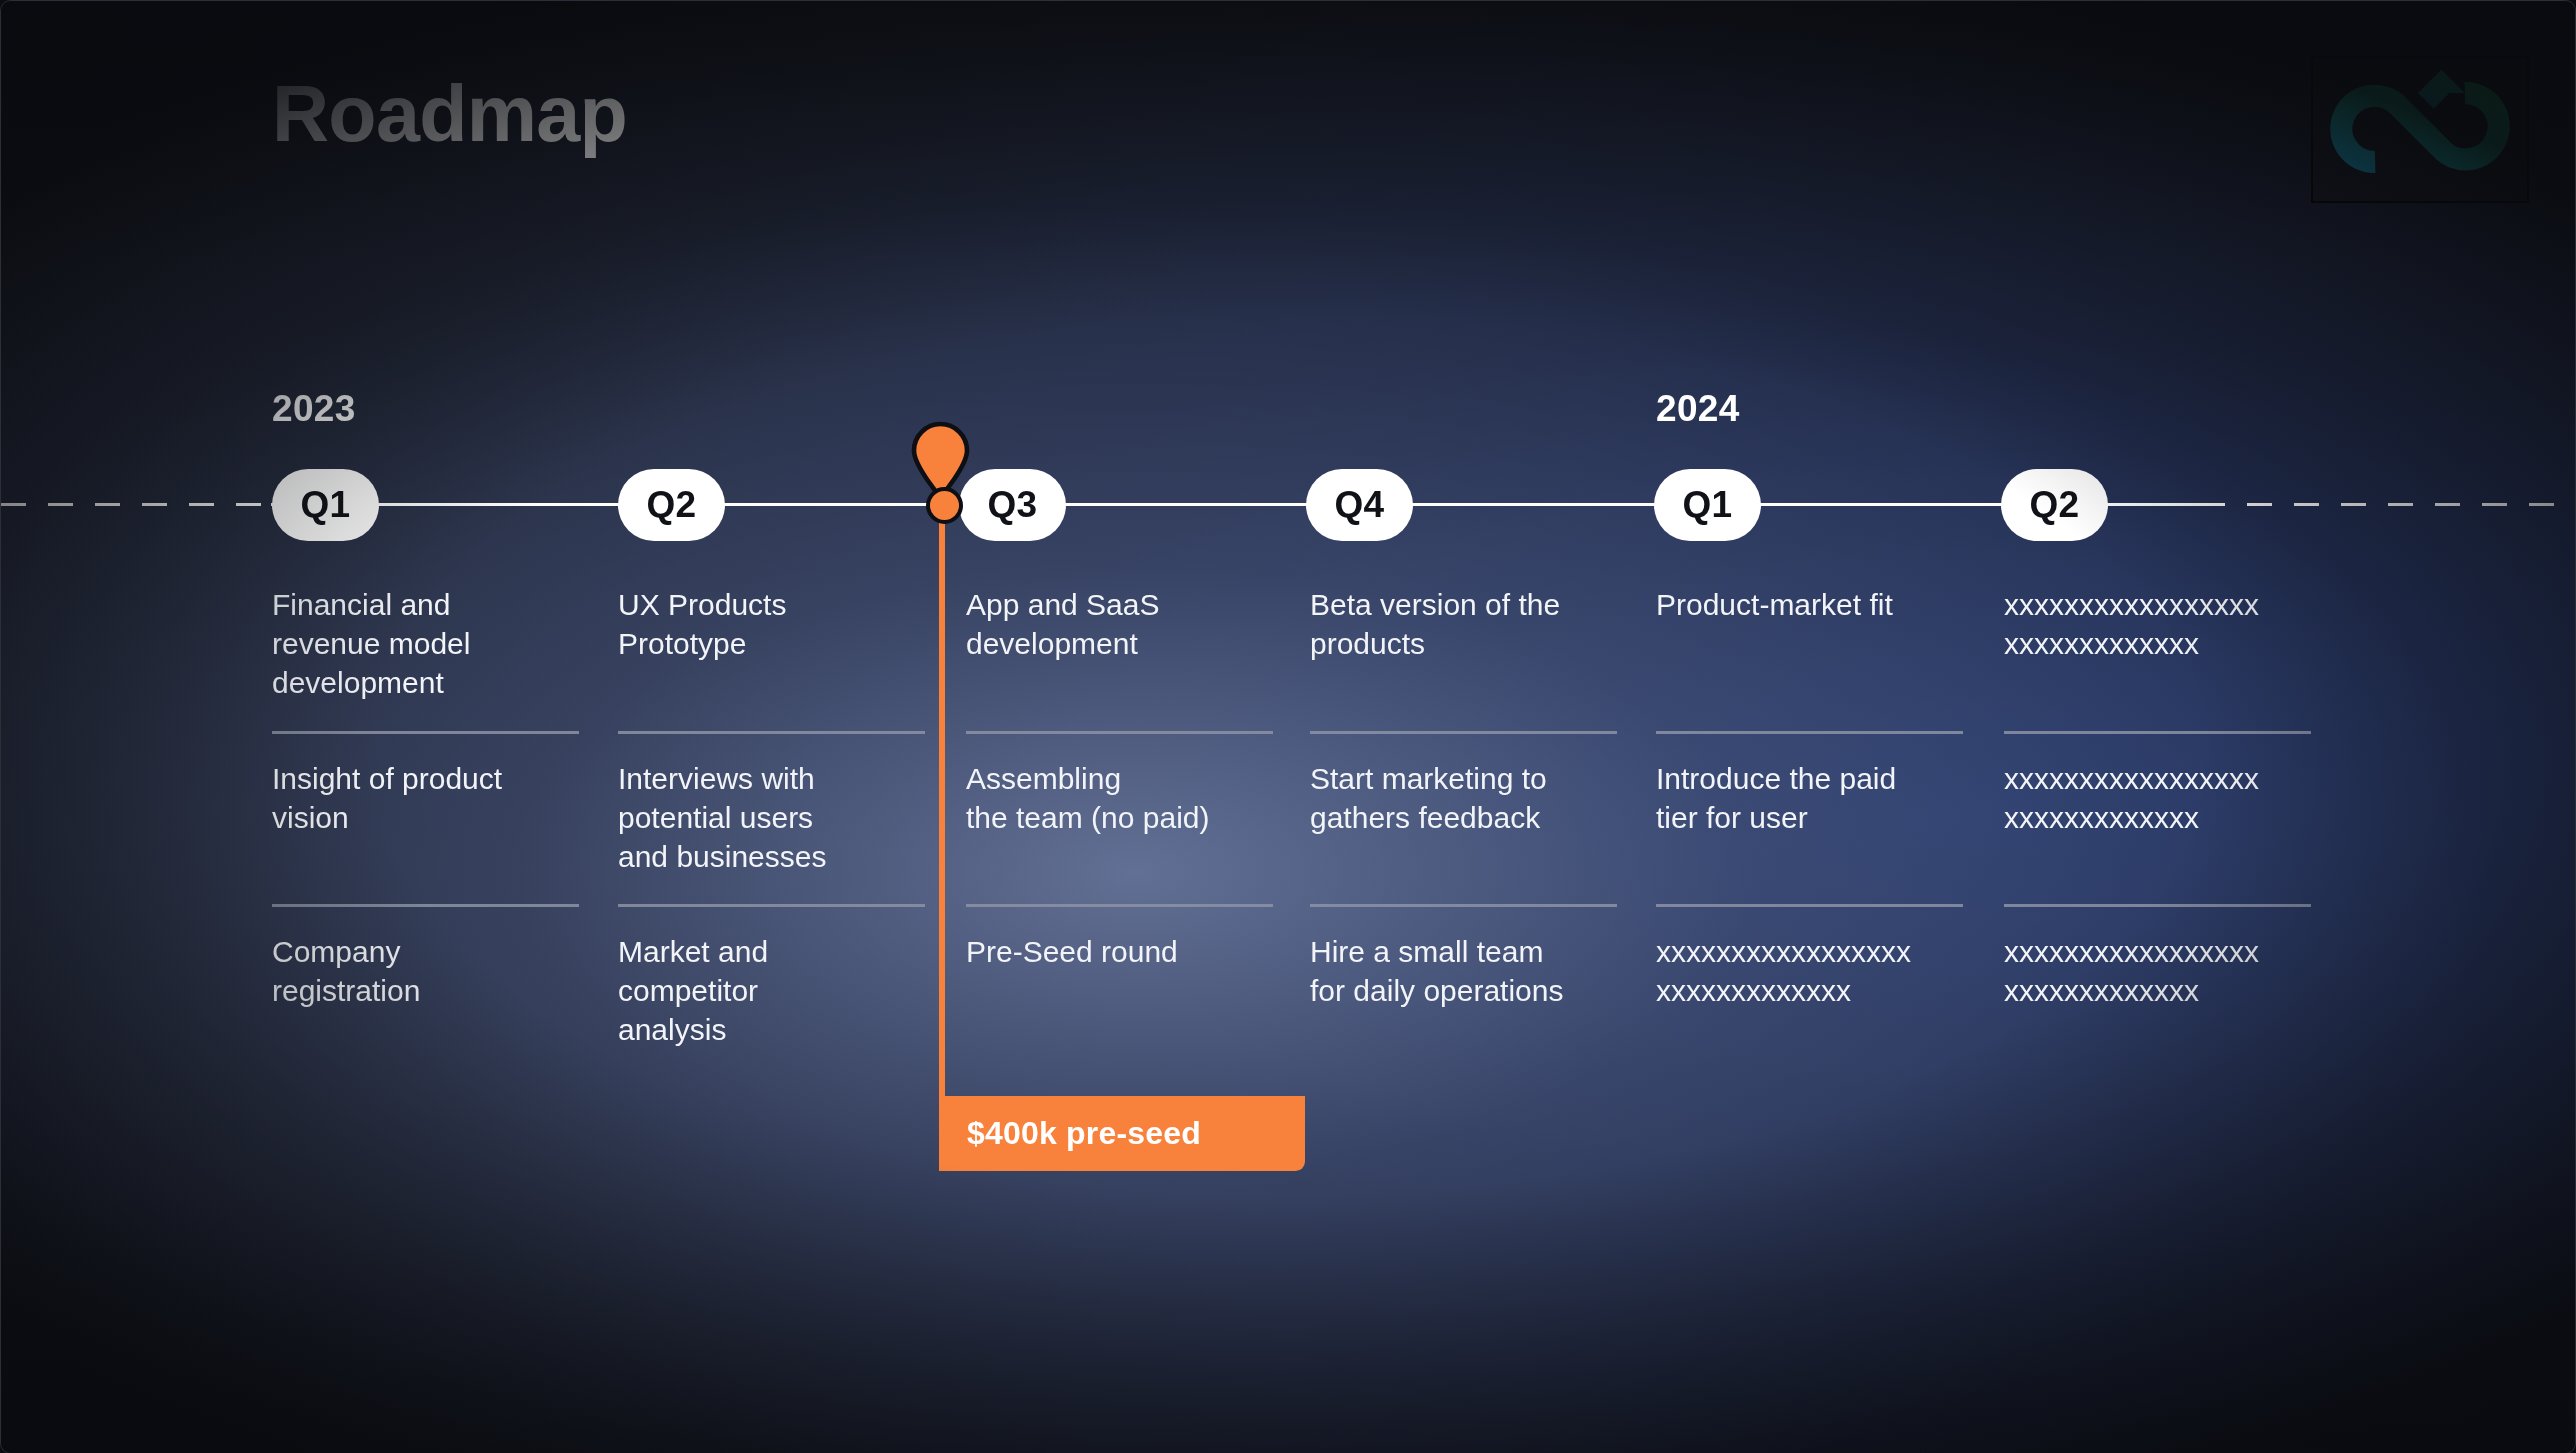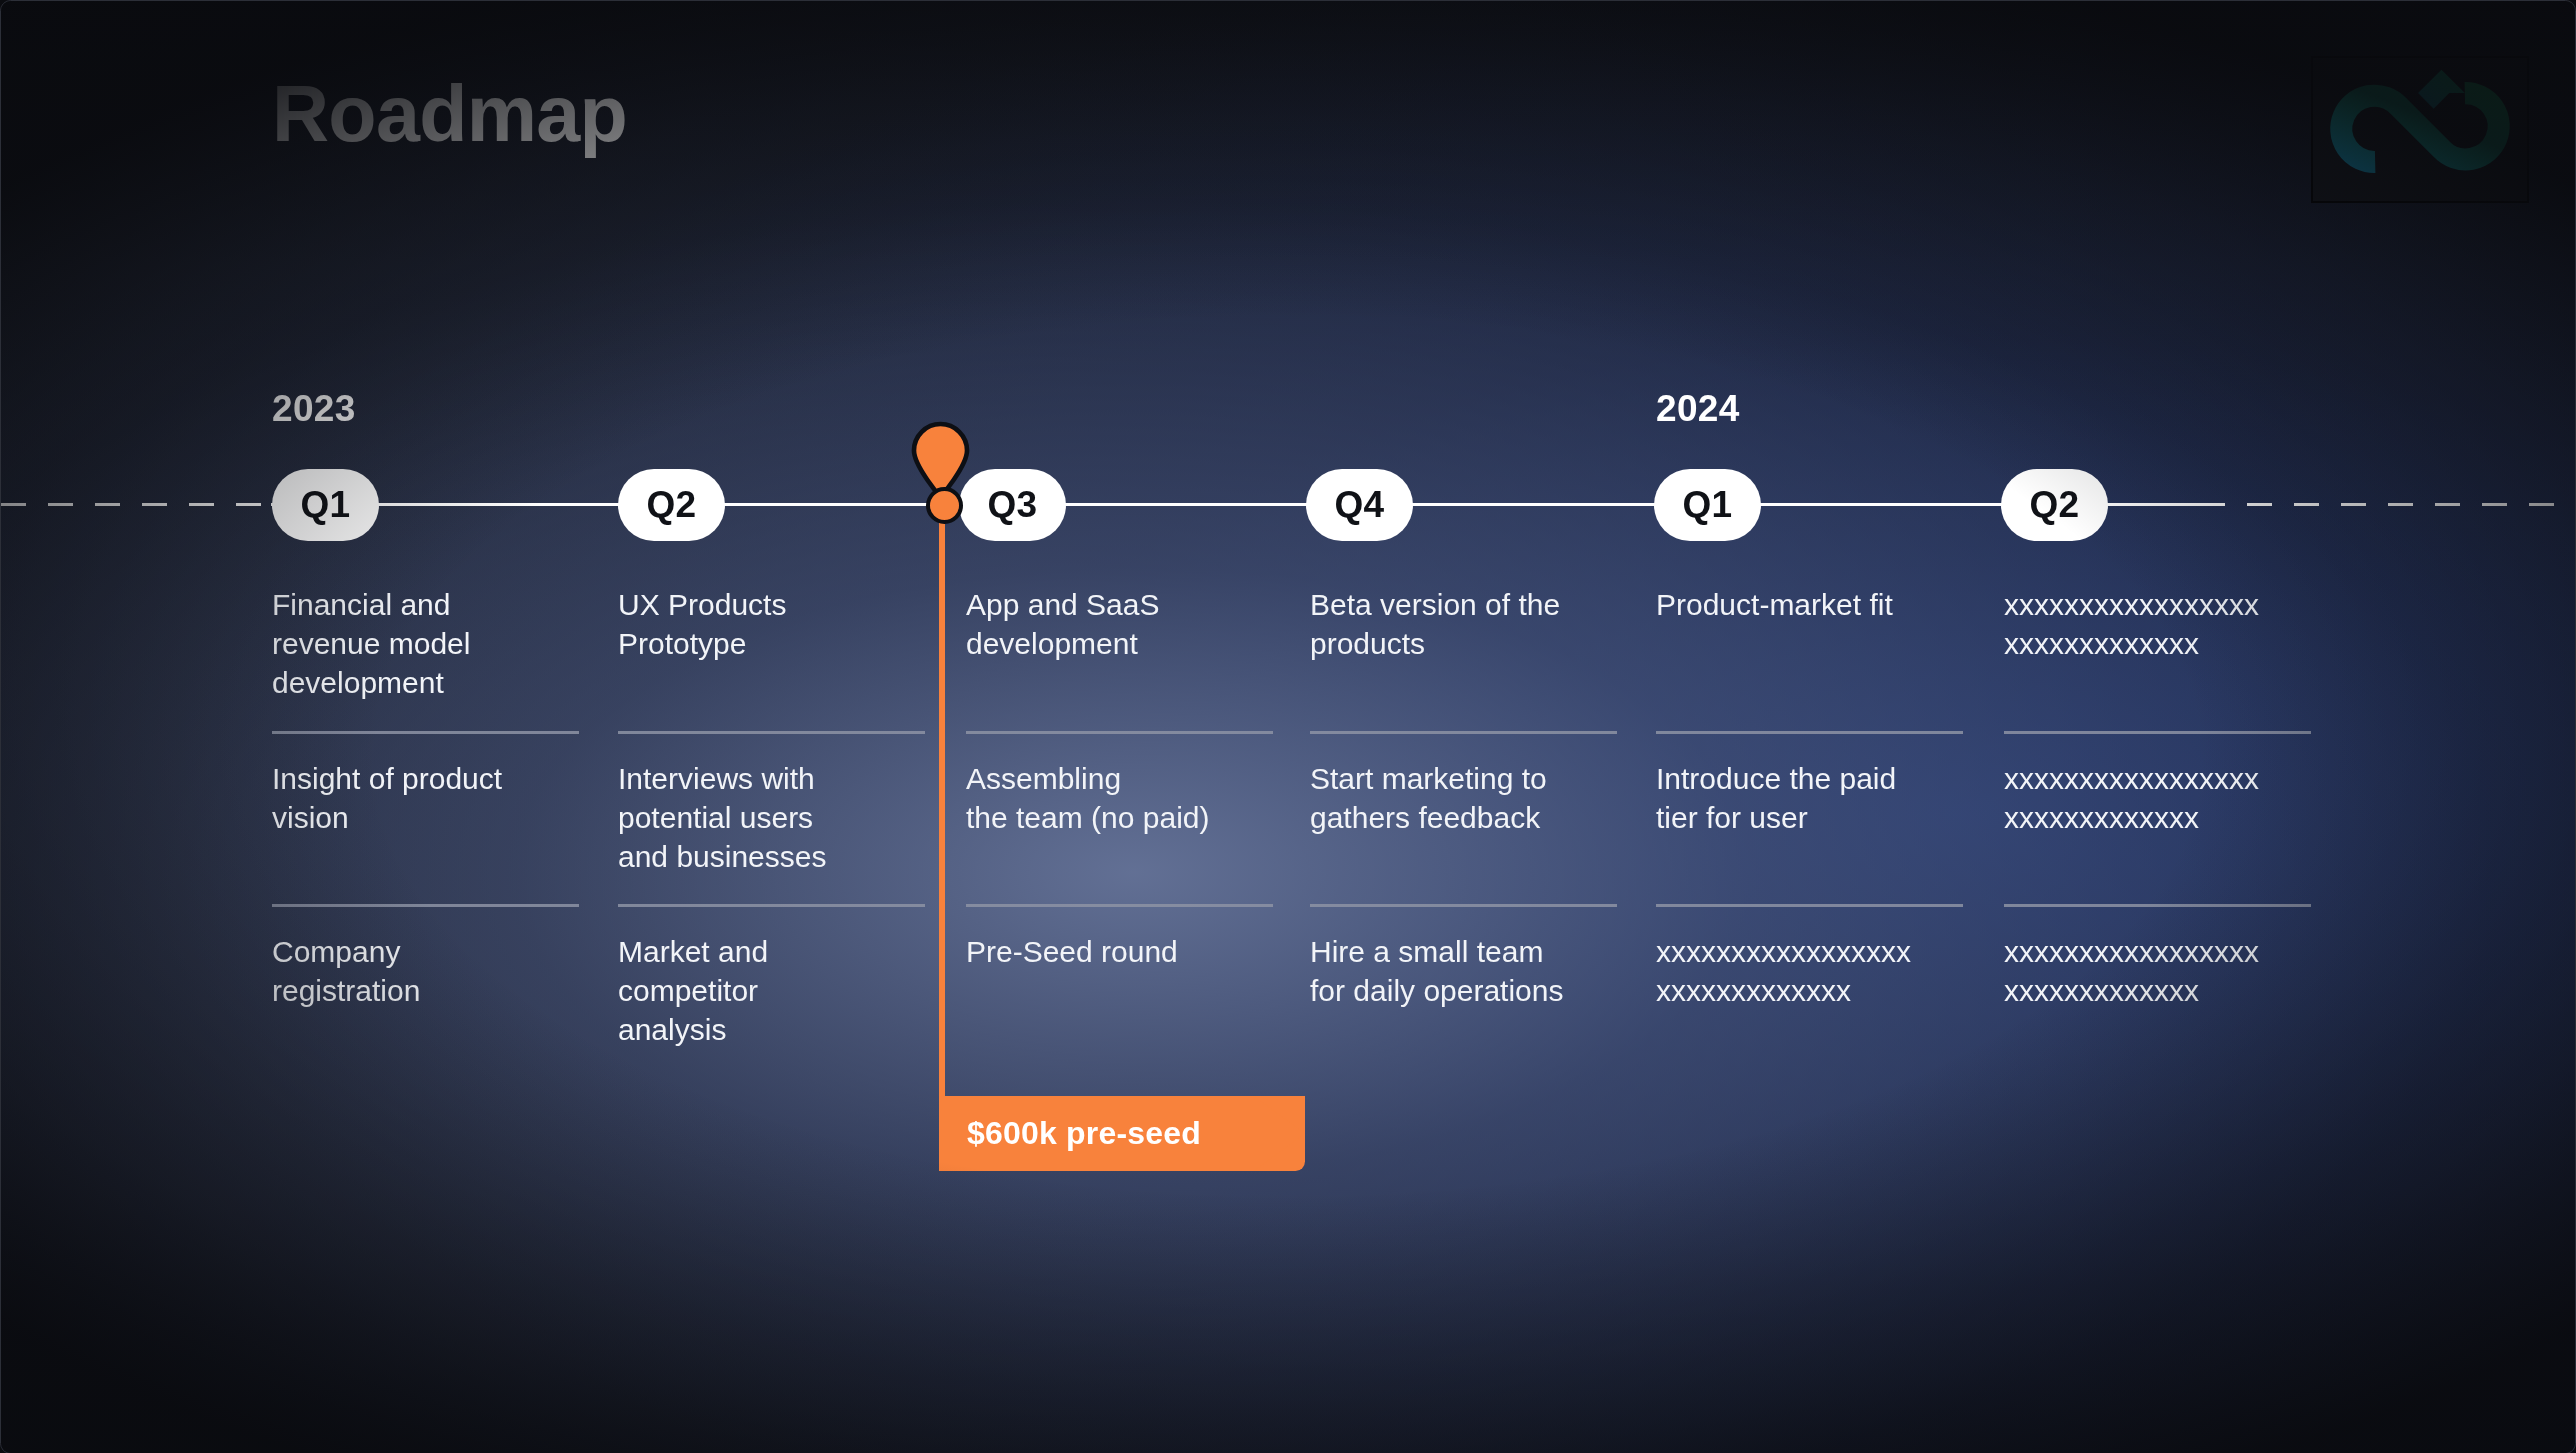--- a/index.html
+++ b/index.html
@@ -290,18 +290,18 @@
   <div id="pin">
     <svg viewBox="0 0 92 118" xmlns="http://www.w3.org/2000/svg">
       <path d="M46 114 C 46 114, 86 68, 86 44 A 40 40 0 1 0 6 44 C 6 68, 46 114, 46 114 Z" fill="#F8823C" stroke="#0D0F14" stroke-width="7"></path>
     </svg>
   </div>
 
   <div id="pin-dot"></div>
 
   <div id="flag">
     <div id="flag-shape"></div>
-    <div id="flag-label">$600k pre-seed</div>
+    <div id="flag-label">$400k pre-seed</div>
   </div>
 
   <div id="vignette"></div>
 </div>
 
 
 </body></html>

